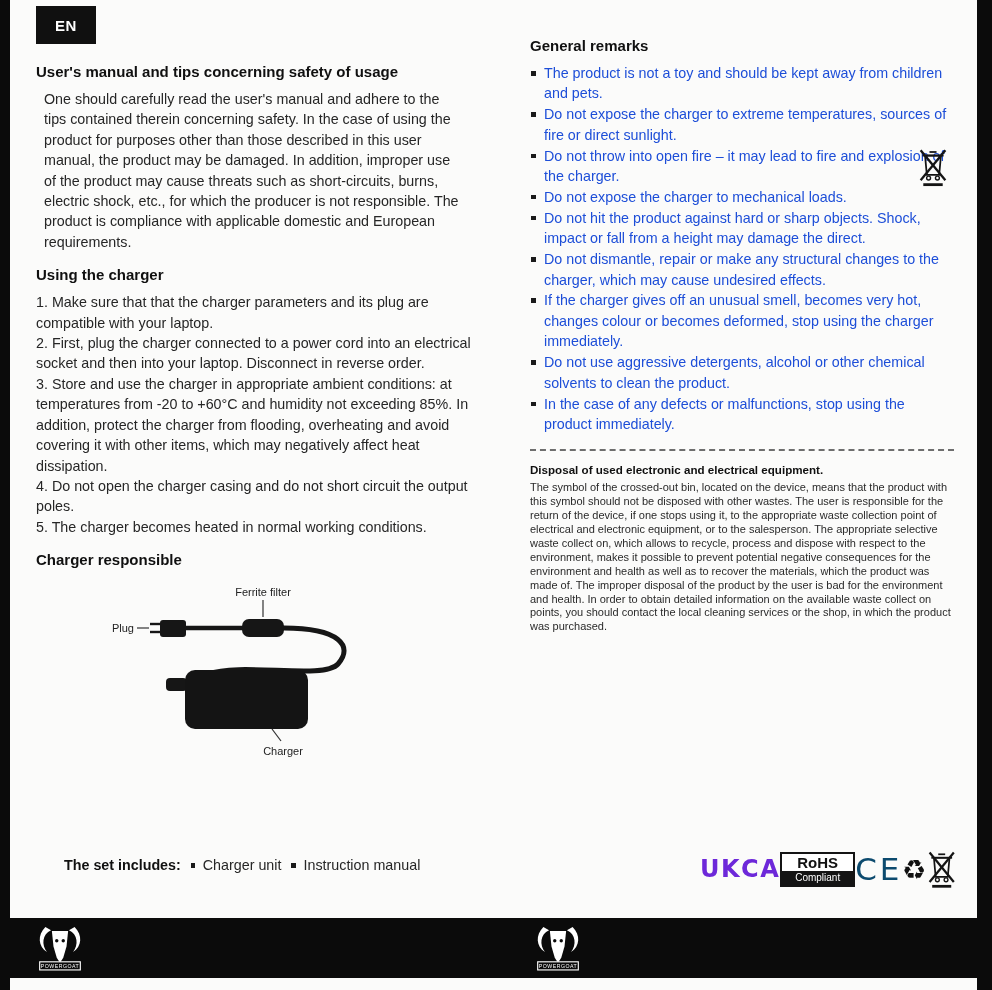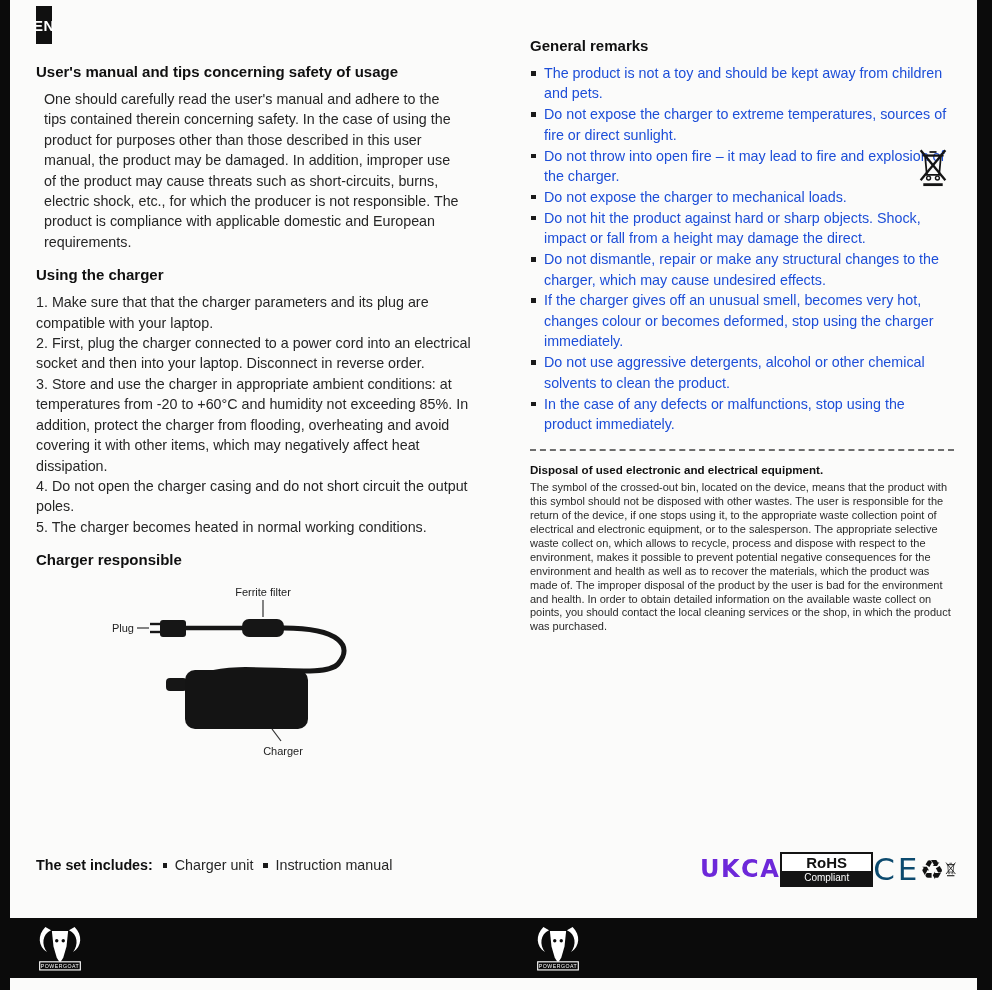--- a/index.html
+++ b/index.html
@@ -10,42 +10,42 @@
   }
   .page{
     position:relative;width:992px;height:990px;overflow:hidden;
     background:#fbfbfa;color:#232323;
   }
   .edge{position:absolute;top:0;height:100%;background:#0b0b0b;}
   .edge-left{left:0;width:10px;}
   .edge-right{right:0;width:15px;}
 
   .en-badge{
-    position:absolute;left:36px;top:6px;width:16px;height:38px;
+    position:absolute;left:36px;top:6px;width:60px;height:38px;
     background:#101010;color:#fff;font-weight:700;font-size:15px;
     display:flex;align-items:center;justify-content:center;letter-spacing:.5px;
   }
 
   h2{font-size:15px;font-weight:700;color:#101010;margin:0 0 8px 0;line-height:19px;}
   .body{font-size:14.3px;line-height:20.4px;margin:8px;color:#262626;}
 
   .col{position:absolute;}
   .col-left{left:36px;top:62px;width:436px;}
   .col-right{left:530px;top:36px;width:424px;}
 
   .col-left h2.mt{margin-top:13px;}
   .steps p{margin:0;}
 
   .diagram{display:block;margin-top:14px;}
 
   .set-includes{
     position:absolute;left:36px;top:857px;width:436px;
     font-size:14.3px;color:#262626;display:flex;align-items:baseline;gap:10px;
   }
-  .set-includes .b{font-weight:700;color:#101010;}
+  .set-includes .b{font-weight:700;color:#101010;margin-left:28px;}
   .set-item{position:relative;padding-left:12px;}
   .set-item::before{
     content:"";position:absolute;left:0;top:6px;width:4.5px;height:4.5px;background:#1a1a1a;
   }
 
   ul.remarks{list-style:none;margin:6px 0 0 0;padding:0;}
   ul.remarks li{
     position:relative;padding-left:14px;margin:0 0 0.5px 0;
     font-size:14.3px;line-height:20.4px;color:#1d4ed8;
   }
@@ -60,21 +60,21 @@
 
   .weee-margin{position:absolute;left:918px;top:146px;}
 
   .marks-row{
     position:absolute;left:700px;top:843px;width:256px;height:52px;
     display:flex;align-items:center;justify-content:space-between;
   }
   .ukca{display:flex;font-weight:800;font-size:24px;
     line-height:18px;letter-spacing:1.5px;color:#6d28d9;font-family:"DejaVu Sans",sans-serif;}
   .rohs{border:2px solid #141414;text-align:center;background:#fff;}
-  .rohs-top{display:block;font-weight:700;font-size:15px;padding:0 24px;color:#111;}
+  .rohs-top{display:block;font-weight:700;font-size:15px;padding:0 15px;color:#111;}
   .rohs-bottom{display:block;background:#141414;color:#fff;font-size:10px;padding:1px 4px 2px;}
   .ce{font-size:31px;font-weight:500;letter-spacing:3px;color:#0c4a6e;font-family:"DejaVu Sans",sans-serif;}
   .recycle{font-size:27px;color:#111;line-height:1;font-family:"DejaVu Sans",sans-serif;}
 
   .footer-bar{
     position:absolute;left:0;top:918px;width:100%;height:60px;background:#0b0b0b;
   }
   .logo{position:absolute;top:4px;}
   .logo-left{left:34px;}
   .logo-center{left:532px;}

